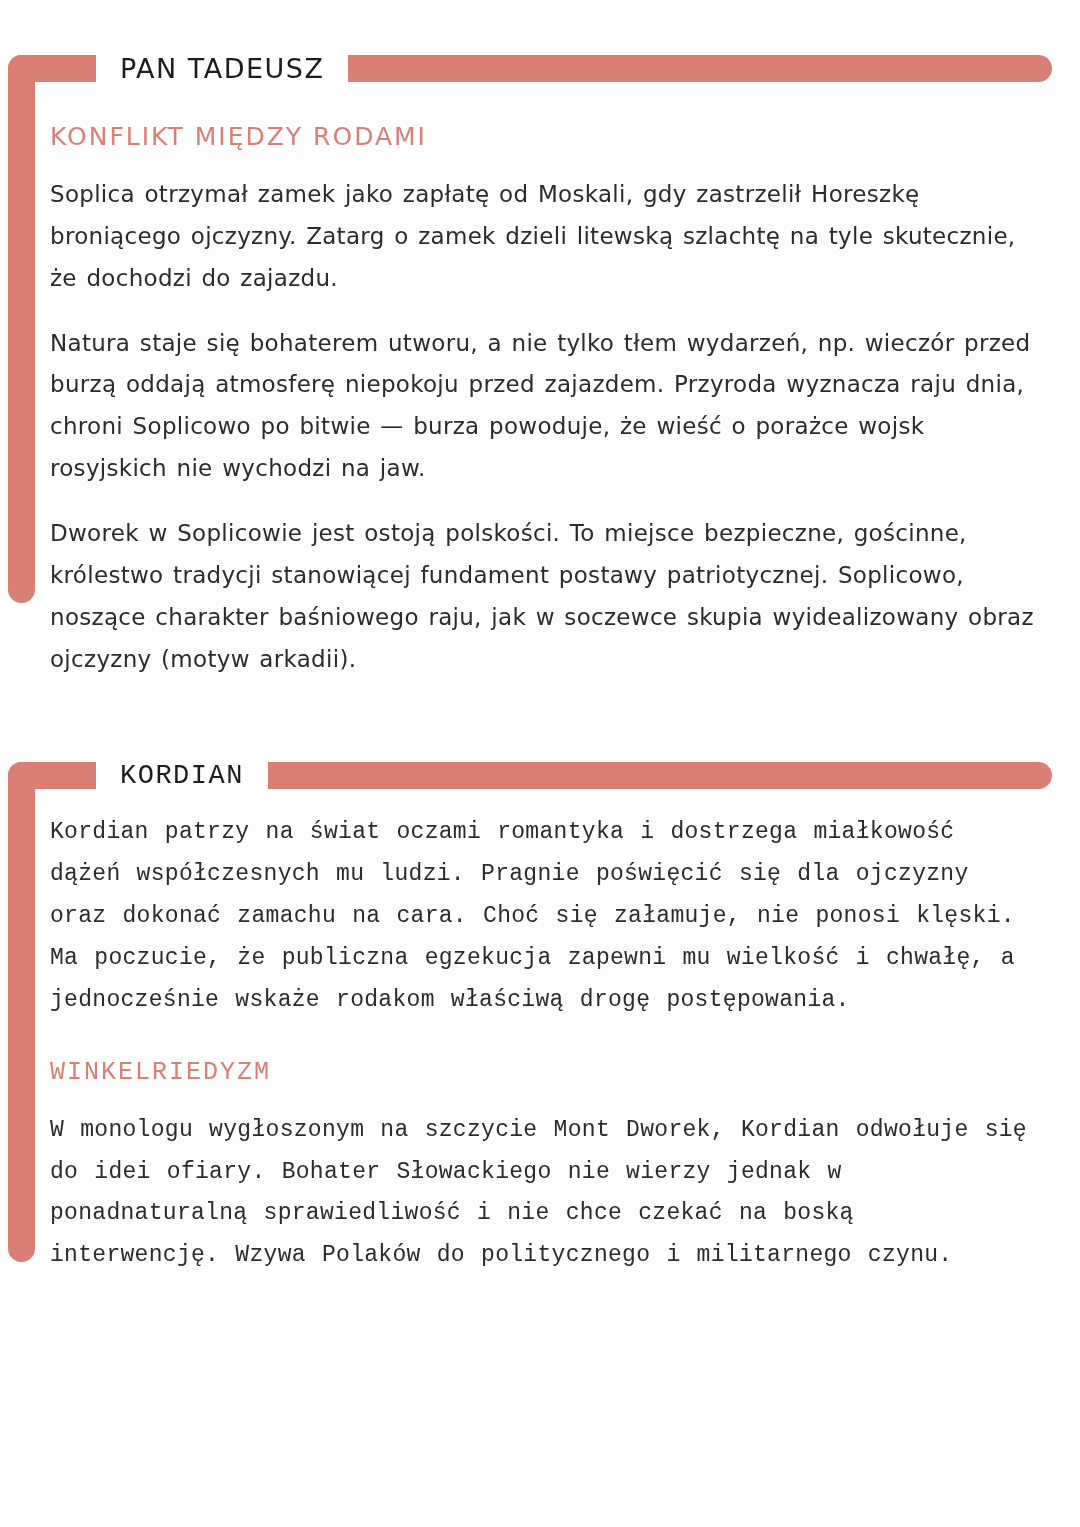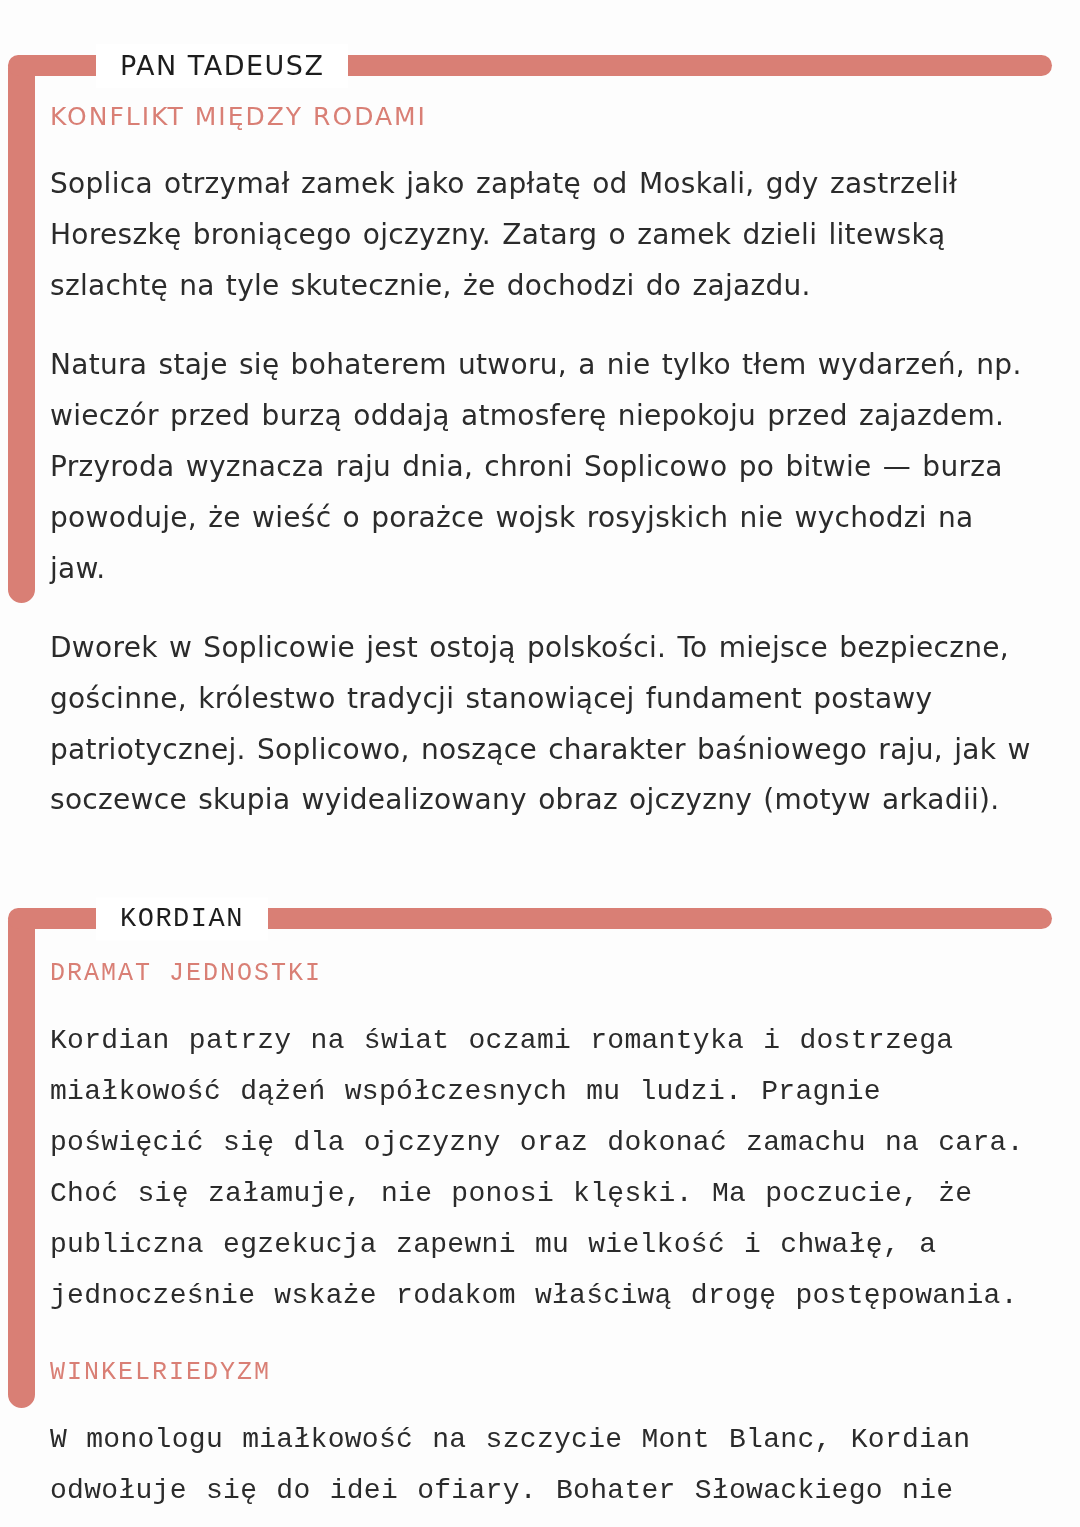--- a/index.html
+++ b/index.html
@@ -29,21 +29,21 @@
     width:27px;
     background:var(--accent);
     border-radius:14px;
     z-index:0;
   }
   .section-1 .vbar{height:548px;}
   .section-2 .vbar{height:500px;}
 
   .banner{
     position:relative;
-    height:21px;
+    height:27px;
     background:var(--accent);
     border-radius:14px;
     margin:0 28px 0 8px;
     z-index:1;
   }
   .banner-title{
     position:absolute;
     left:88px;
     top:50%;
     transform:translateY(-50%);
@@ -64,25 +64,25 @@
   }
 
   .subsection{margin-bottom:14px;}
   .subsection-heading{
     color:var(--accent);
     font-size:25px;
     letter-spacing:2px;
     margin:36px 0 10px 0;
     font-weight:normal;
   }
-  .section-1 .subsection:first-child .subsection-heading{margin-top:26px;}
+  .section-1 .subsection:first-child .subsection-heading{margin-top:40px;}
   .section-2 .subsection:first-child .subsection-heading{margin-top:30px;}
 
   .subsection-body{
-    font-size:28px;
+    font-size:23px;
     line-height:1.82;
     letter-spacing:0.3px;
     color:var(--ink);
     word-spacing:2px;
   }
 </style>
 </head>
 <body>
 
 <div class="page">
@@ -111,25 +111,24 @@
   </div>
 
   <div class="section section-2">
     <div class="vbar"></div>
     <div class="banner">
       <div class="banner-title">KORDIAN</div>
     </div>
     <div class="content">
 
       <div class="subsection">
-        <h2 class="subsection-heading">DRAMAT JEDNOSTKI</h2>
         <p class="subsection-body">Kordian patrzy na świat oczami romantyka i dostrzega miałkowość dążeń współczesnych mu ludzi. Pragnie poświęcić się dla ojczyzny oraz dokonać zamachu na cara. Choć się załamuje, nie ponosi klęski. Ma poczucie, że publiczna egzekucja zapewni mu wielkość i chwałę, a jednocześnie wskaże rodakom właściwą drogę postępowania.</p>
       </div>
 
       <div class="subsection">
         <h2 class="subsection-heading">WINKELRIEDYZM</h2>
-        <p class="subsection-body">W monologu miałkowość na szczycie Mont Blanc, Kordian odwołuje się do idei ofiary. Bohater Słowackiego nie wierzy jednak w ponadnaturalną sprawiedliwość i nie chce czekać na boską interwencję. Wzywa Polaków do politycznego i militarnego czynu.</p>
+        <p class="subsection-body">W monologu wygłoszonym na szczycie Mont Dworek, Kordian odwołuje się do idei ofiary. Bohater Słowackiego nie wierzy jednak w ponadnaturalną sprawiedliwość i nie chce czekać na boską interwencję. Wzywa Polaków do politycznego i militarnego czynu.</p>
       </div>
 
     </div>
   </div>
 
 </div>
 
 </body></html>

